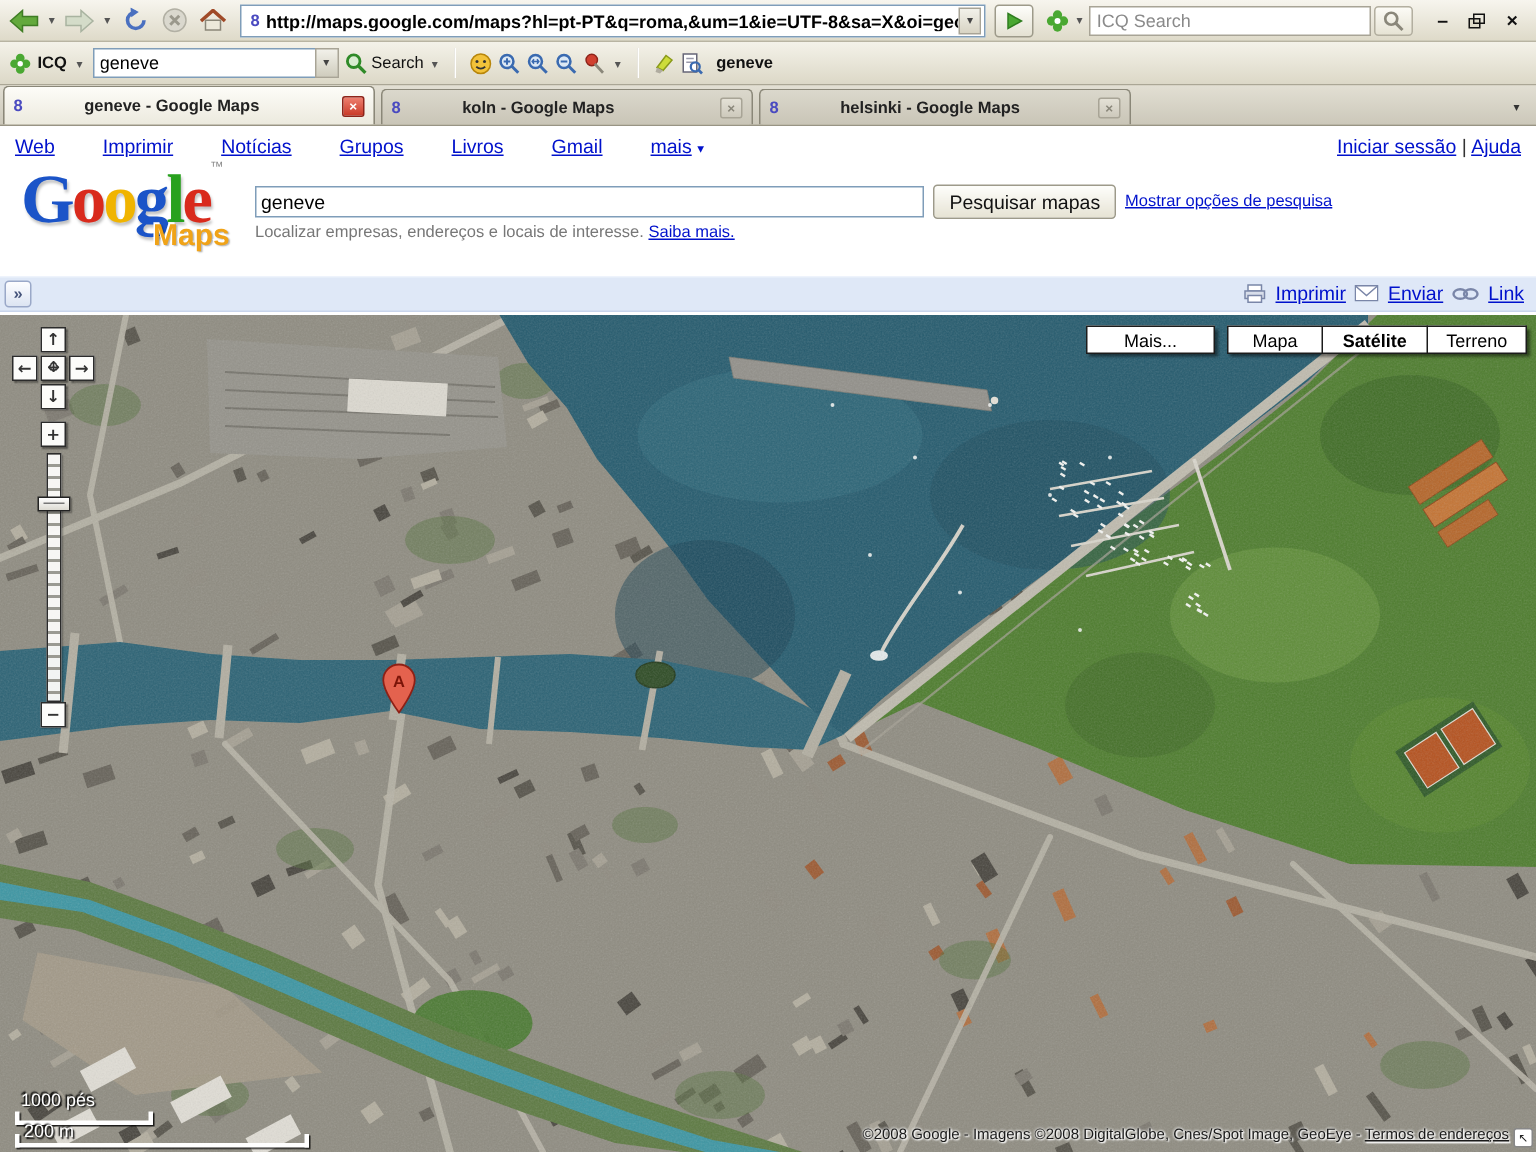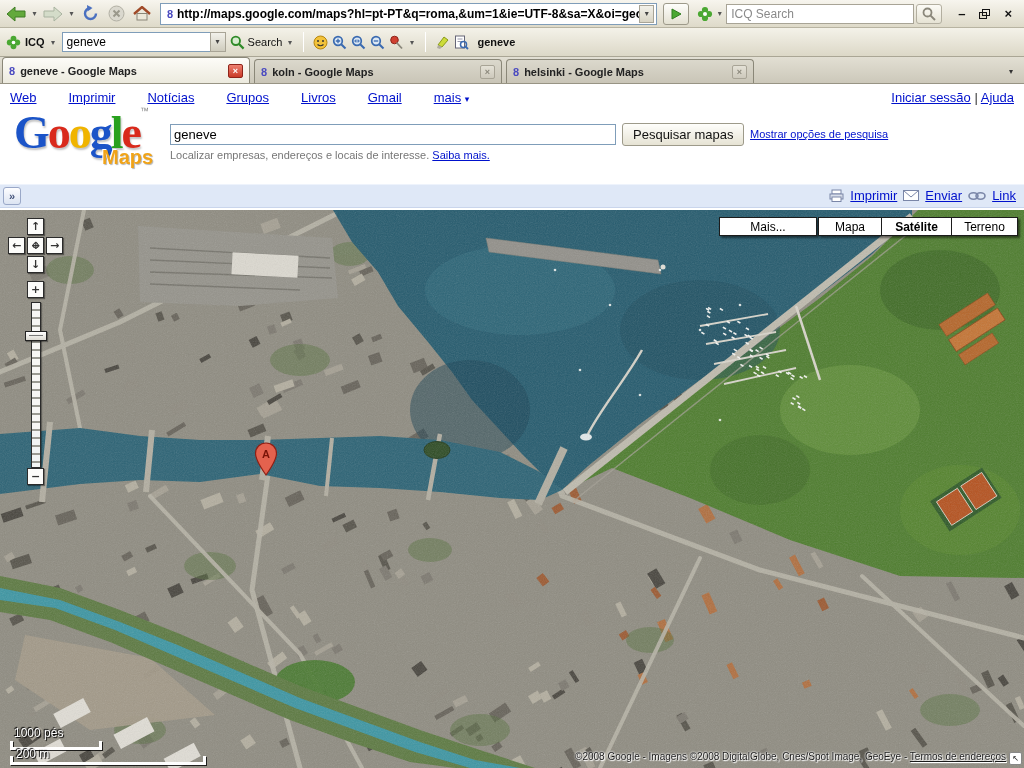--- a/index.html
+++ b/index.html
@@ -49,21 +49,21 @@
 
   
   .tabbar { position:absolute; top:57px; left:0; width:1024px; height:27px;
     background:linear-gradient(#e2dfd3,#ccc8ba); border-bottom:1px solid #989484; display:flex; align-items:flex-end; }
   .tab { width:248px; height:24px; margin:0 2px; border:1px solid #8a8778; border-bottom:none;
     border-radius:4px 4px 0 0; background:linear-gradient(#dbd8cc,#c9c5b7);
     display:flex; align-items:center; padding:0 6px; gap:5px; }
   .tab.active { background:linear-gradient(#fdfcf8,#eceade); height:26px; }
   .tab .fav { font-weight:bold; color:#4a4ac0; font-size:11px; }
   .tab .t-title { flex:1; font:600 11px "Liberation Sans",sans-serif; color:#222;
-    white-space:nowrap; overflow:hidden; }
+    white-space:nowrap; overflow:hidden;margin-left:36px; }
   .tab-close { width:15px; height:14px; border-radius:2px; font:bold 9px "Liberation Sans",sans-serif;
     display:flex; align-items:center; justify-content:center; }
   .tab-close.red { background:linear-gradient(#ee8070,#c93a28); border:1px solid #8e241a; color:#fff; }
   .tab-close.gray { background:linear-gradient(#e4e1d6,#cdc9bc); border:1px solid #a8a496; color:#8a877a; }
   .tab-list-btn { margin-left:auto; width:18px; height:18px; margin-right:4px; margin-bottom:3px;
     font-size:8px; color:#333; text-align:center; line-height:18px; border:1px solid transparent; }
 
   
   .page { position:absolute; top:84px; left:0; width:1024px; height:684px; background:#fff; }
   a.lnk { color:#0011cc; text-decoration:underline; cursor:pointer; }
@@ -100,21 +100,21 @@
   .zoom-track { position:absolute; left:31px; top:92px; width:10px; height:166px;
     background:rgba(252,252,250,.95); border:1px solid #2b2b2b; box-shadow:1px 1px 1px rgba(0,0,0,.35);
     background-image:repeating-linear-gradient(180deg, transparent 0 6px, #9a9a92 6px 8px); }
   .zoom-handle { position:absolute; left:25px; top:121px; width:22px; height:10px;
     background:linear-gradient(#fff,#dcdad2); border:1px solid #222; box-shadow:1px 1px 1px rgba(0,0,0,.35); }
   .zoom-handle::after { content:""; display:block; margin:3px 3px; border-top:1px solid #777; }
   .map-type { position:absolute; top:7px; right:6px; display:flex; }
   .mt-btn { height:19px; padding:1px 8px 0; background:#fff; border:1px solid #1c1c1c;
     font:12px "Liberation Sans",sans-serif; color:#000; box-shadow:2px 2px 2px rgba(0,0,0,.5);
     display:flex; align-items:center; justify-content:center; }
-  .mt-more { width:98px; margin-right:1px; }
+  .mt-more { width:86px; margin-right:8px; }
   .mt-btn.sel { font-weight:bold; }
   .mt-group .mt-btn { border-left-width:0; }
   .mt-group .mt-btn:first-child { border-left-width:1px; }
   .mt-group { display:flex; }
   .marker { position:absolute; left:254px; top:232px; width:24px; height:34px; }
   .scale { position:absolute; color:#fff; font:12px "Liberation Sans",sans-serif;
     text-shadow:1px 1px 1px #000, -1px -1px 1px #000;text-align:right; }
   .scale-bar { position:absolute; height:9px; border:3px solid #fff; border-top:none;
     filter:drop-shadow(1px 1px 0 rgba(0,0,0,.8)); }
   .copyright { position:absolute; right:18px; top:541px; font:10px "Liberation Sans",sans-serif; color:#1a1a1a;

